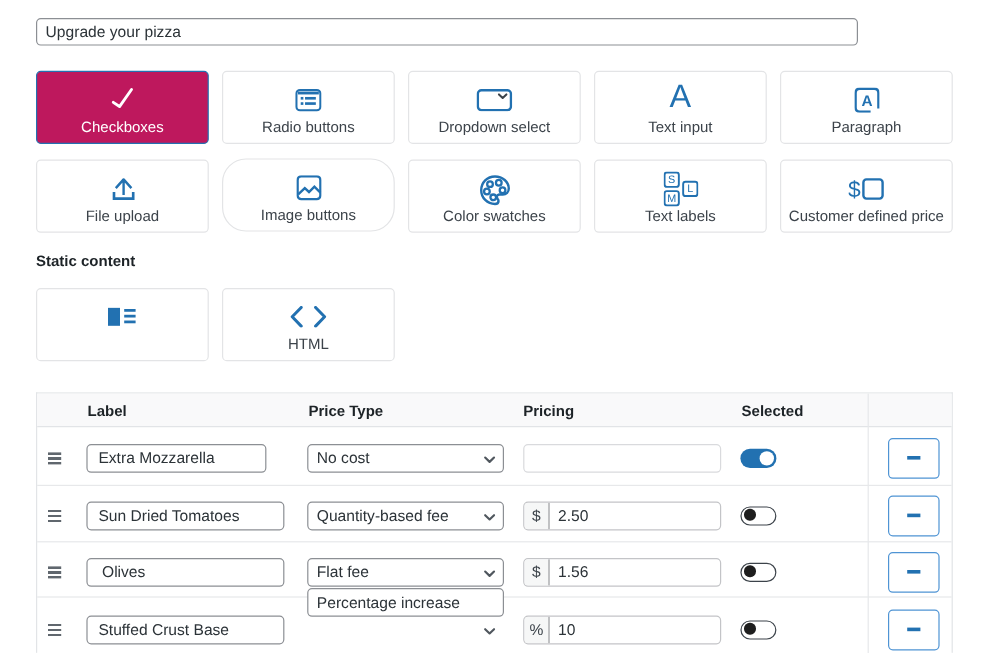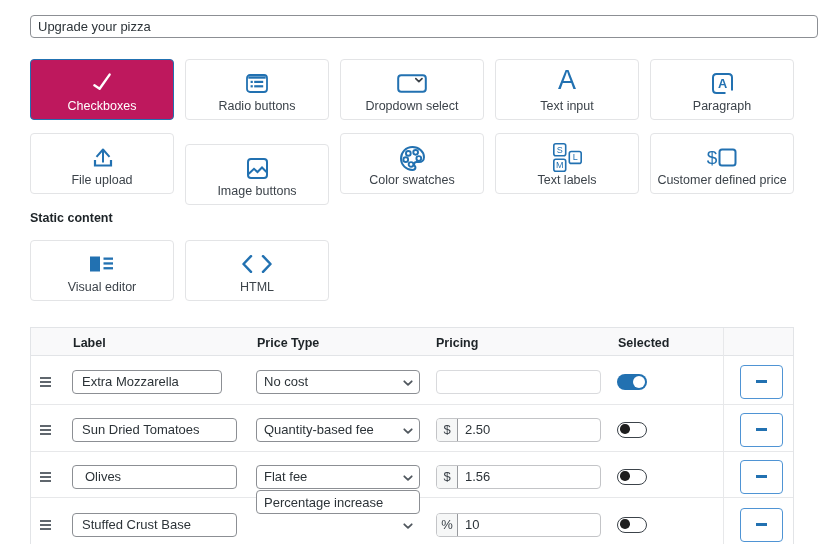--- a/index.html
+++ b/index.html
@@ -20,21 +20,21 @@
 .toggle-on:before { content:""; position:absolute; right:2px; top:2px; width:12px; height:12px; border-radius:50%; background:#fff; }
 .toggle-off { position:absolute; width:30px; height:16px; border-radius:8px; background:#fff; border:1.3px solid #3c434a; }
 .toggle-off:before { content:""; position:absolute; left:2.2px; top:1.9px; width:9.6px; height:9.6px; border-radius:50%; background:#1e1e1e; }
 .rmbtn { position:absolute; width:43px; height:34px; border:1px solid #4f94d4; border-radius:4px; background:#fff; color:#2271b1; display:flex; align-items:center; justify-content:center; }
 .rmbtn span { display:block; width:11px; height:2.5px; background:#2271b1; }
 .sel-chev { position:absolute; }
 </style>
 </head>
 <body>
 
-<div class="inpt" style="left:30px; top:15px; width:788px; height:23px; font-size:13px; padding-left:7px;">Upgrade your pizza</div>
+<div class="inpt" style="left:30px; top:15px; width:685px; height:23px; font-size:13px; padding-left:7px;">Upgrade your pizza</div>
 
 <div class="typebtn sel" style="left:30px; top:59px;">
   <div class="ic">
       <svg style="margin-top:-2px;" width="20" height="18" viewBox="0 0 20 18">
         <path d="M2.4 12.3 L7.6 15.8 L17.6 1.6" fill="none" stroke="#fff" stroke-width="2.4" stroke-linecap="round" stroke-linejoin="round"></path>
       </svg>
     </div>
   <div class="lb">Checkboxes</div>
 </div>
 <div class="typebtn" style="left:185px; top:59px;">
@@ -77,21 +77,21 @@
 
 <div class="typebtn" style="left:30px; top:133px;">
   <div class="ic">
       <svg width="21" height="22" viewBox="0 0 21 22">
     <path d="M3 14 v5.5 h16 v-5.5" fill="none" stroke="#2271b1" stroke-width="2.2"></path>
     <path d="M11 16.5 V4 M4.5 10.8 L11 3.5 L17.5 10.8" fill="none" stroke="#2271b1" stroke-width="2" stroke-linejoin="round"></path>
   </svg>
     </div>
   <div class="lb">File upload</div>
 </div>
-<div class="typebtn" style="left:185px; top:144px;">
+<div class="typebtn" style="left:185px; top:132px;border-radius:20px;">
   <div class="ic">
       <svg width="21" height="21" viewBox="0 0 21 21">
     <rect x="1" y="1" width="19" height="19" rx="3" fill="none" stroke="#2271b1" stroke-width="2"></rect>
     <path d="M1.5 16 L7 10.8 L10.5 14 L15 9.5 L20 14.5" fill="none" stroke="#2271b1" stroke-width="2"></path>
   </svg>
     </div>
   <div class="lb">Image buttons</div>
 </div>
 <div class="typebtn" style="left:340px; top:133px;">
   <div class="ic" style="top:13px;">
@@ -133,21 +133,20 @@
 
 <div class="typebtn" style="left:30px; top:240px;">
   <div class="ic">
       <svg width="24" height="16" viewBox="0 0 24 16">
     <rect x="0" y="0.5" width="10" height="15" fill="#2271b1"></rect>
     <rect x="13.5" y="1.5" width="9.5" height="2.3" fill="#2271b1"></rect>
     <rect x="13.5" y="6.3" width="9.5" height="2.3" fill="#2271b1"></rect>
     <rect x="13.5" y="11.1" width="9.5" height="2.3" fill="#2271b1"></rect>
   </svg>
     </div>
-  <div class="lb">Visual editor</div>
 </div>
 <div class="typebtn" style="left:185px; top:240px;">
   <div class="ic">
       <svg width="32" height="18" viewBox="0 0 32 18">
     <path d="M10 1.2 L2.5 9 L10 16.8" fill="none" stroke="#2271b1" stroke-width="2.5" stroke-linecap="round" stroke-linejoin="round"></path>
     <path d="M22 1.2 L29.5 9 L22 16.8" fill="none" stroke="#2271b1" stroke-width="2.5" stroke-linecap="round" stroke-linejoin="round"></path>
   </svg>
     </div>
   <div class="lb">HTML</div>
 </div>

